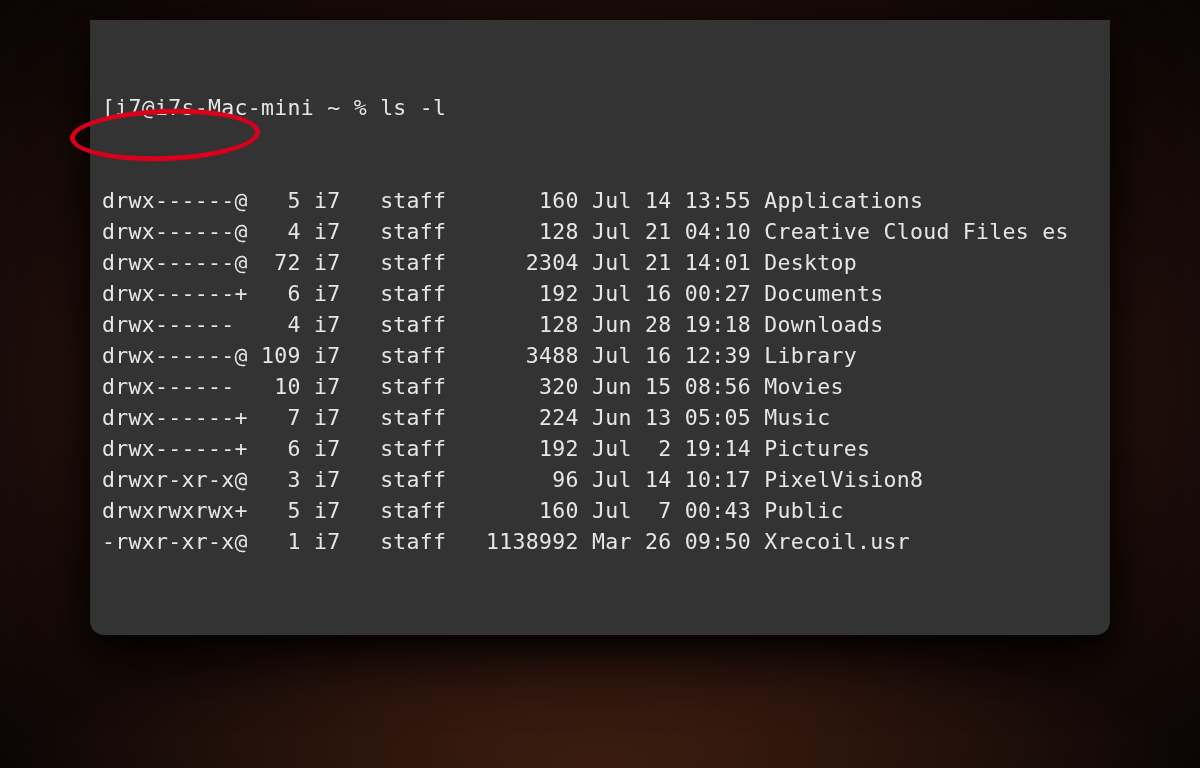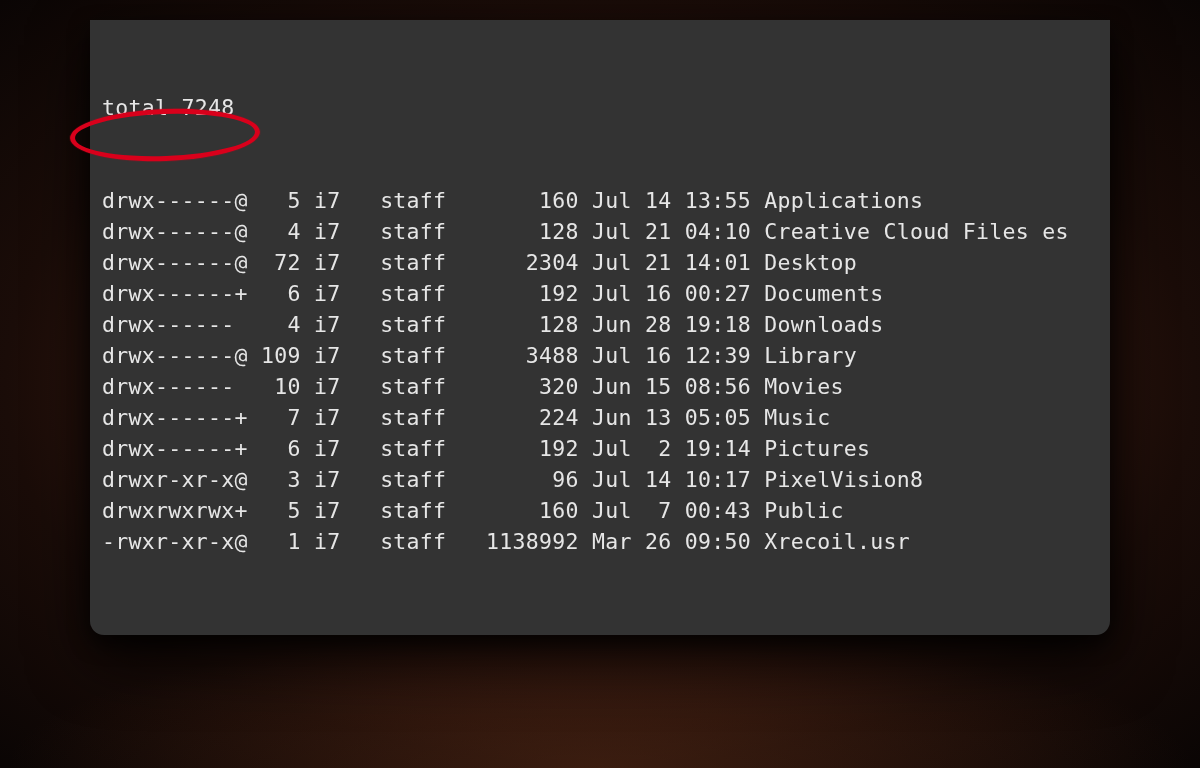--- a/index.html
+++ b/index.html
@@ -53,19 +53,19 @@
     pointer-events:none;
   }
 </style>
 </head>
 <body>
 
 <div class="floor-glow"></div>
 
 <div class="terminal">
   <div class="term-content">
-    <span class="line">total 7248</span>
+    <span class="line">[i7@i7s-Mac-mini ~ % ls -l</span>
     <span class="line">drwx------@   5 i7   staff       160 Jul 14 13:55 Applications</span><span class="line">drwx------@   4 i7   staff       128 Jul 21 04:10 Creative Cloud Files es</span><span class="line">drwx------@  72 i7   staff      2304 Jul 21 14:01 Desktop</span><span class="line">drwx------+   6 i7   staff       192 Jul 16 00:27 Documents</span><span class="line">drwx------    4 i7   staff       128 Jun 28 19:18 Downloads</span><span class="line">drwx------@ 109 i7   staff      3488 Jul 16 12:39 Library</span><span class="line">drwx------   10 i7   staff       320 Jun 15 08:56 Movies</span><span class="line">drwx------+   7 i7   staff       224 Jun 13 05:05 Music</span><span class="line">drwx------+   6 i7   staff       192 Jul  2 19:14 Pictures</span><span class="line">drwxr-xr-x@   3 i7   staff        96 Jul 14 10:17 PixelVision8</span><span class="line">drwxrwxrwx+   5 i7   staff       160 Jul  7 00:43 Public</span><span class="line">-rwxr-xr-x@   1 i7   staff   1138992 Mar 26 09:50 Xrecoil.usr</span>
     
   </div>
 </div>
 
 <div class="annot"></div>
 
 </body></html>

